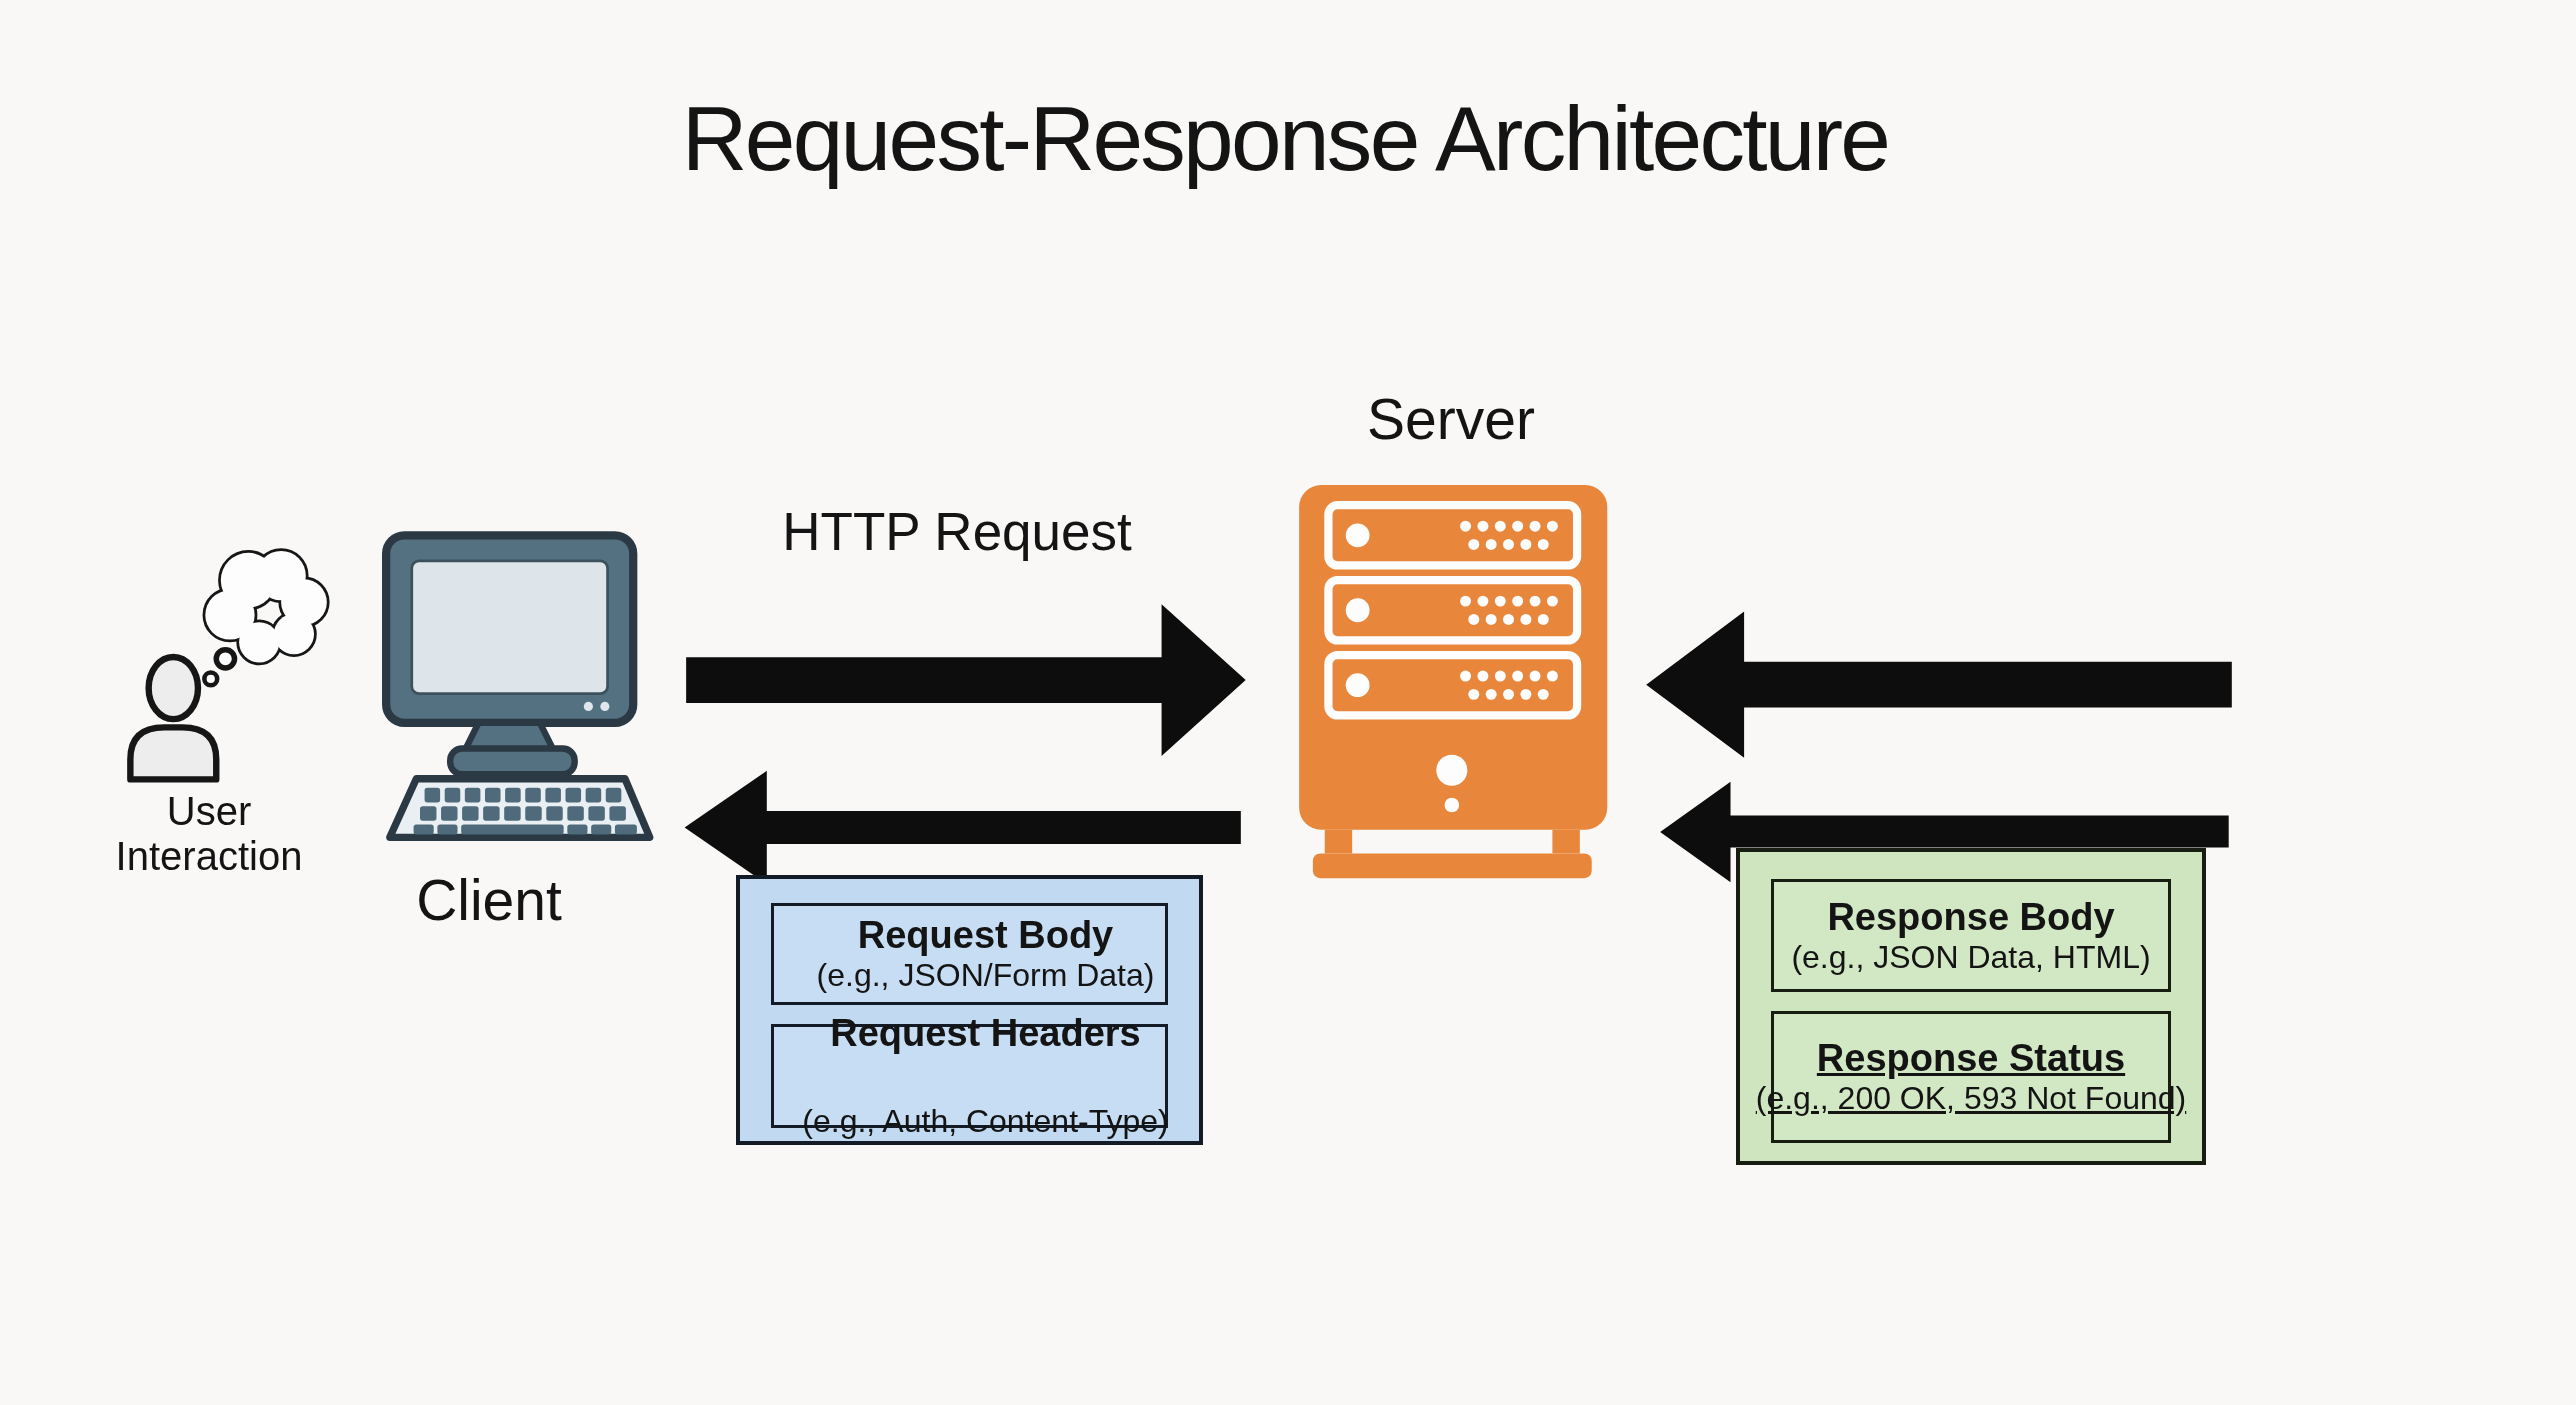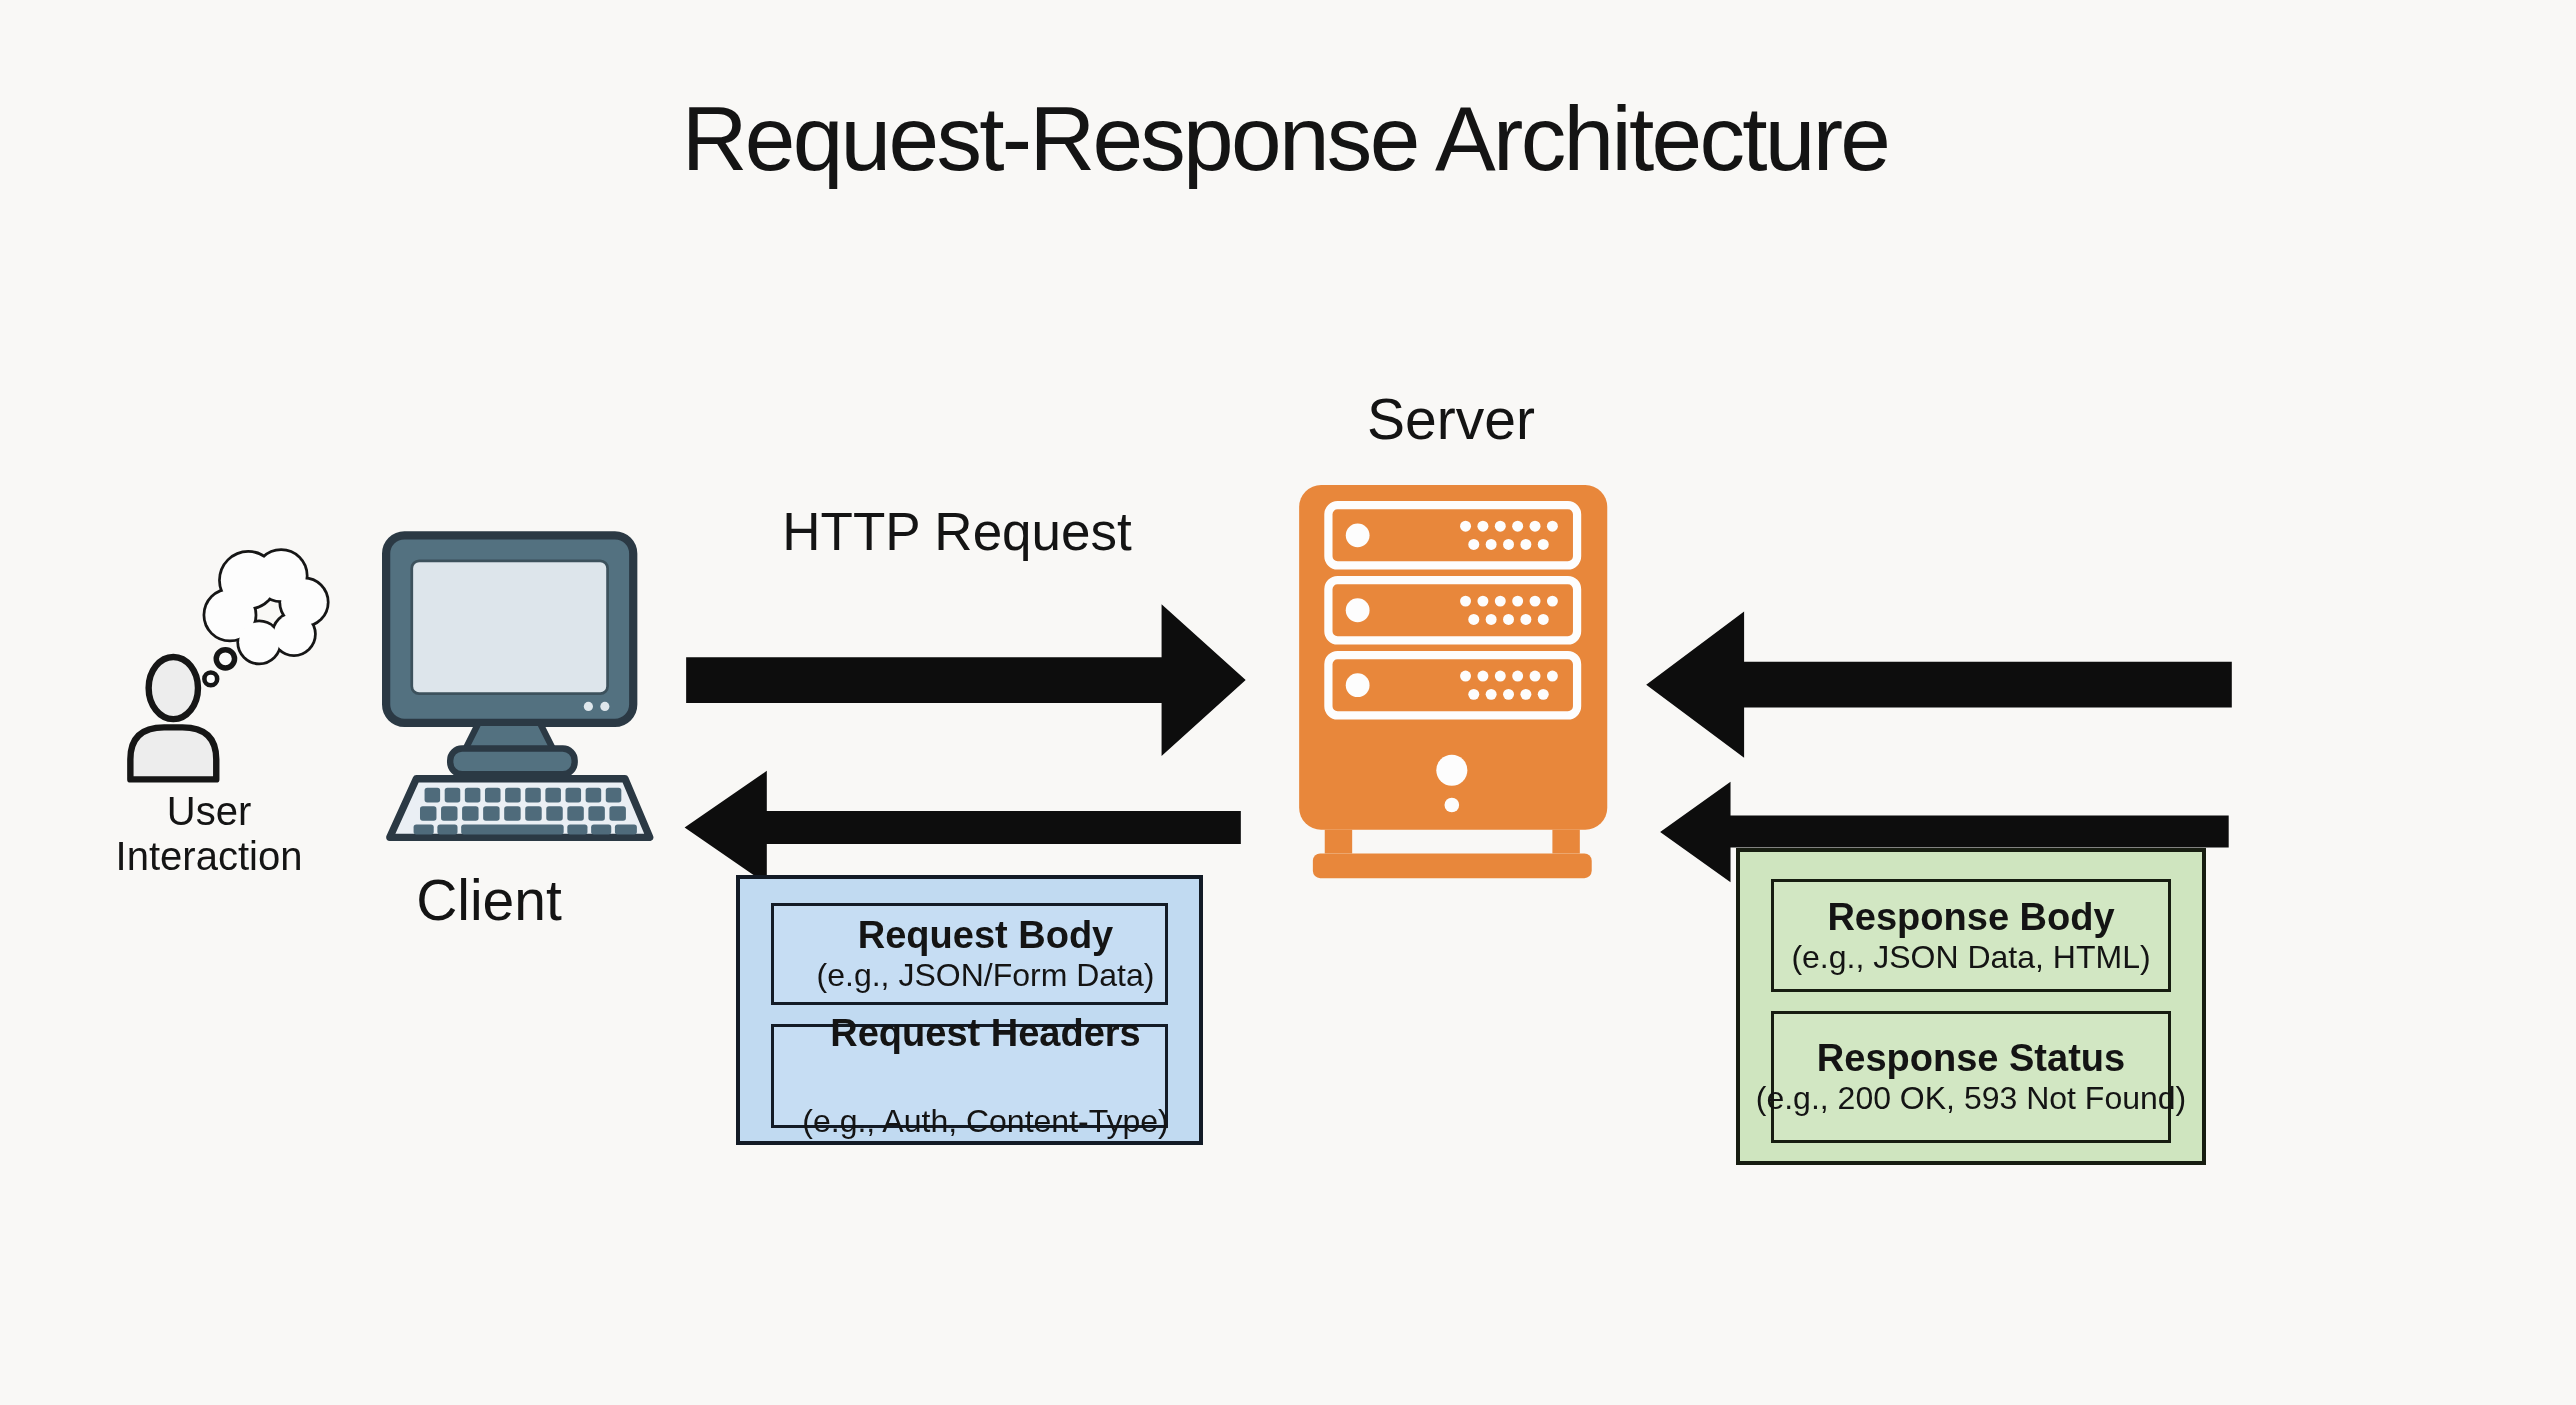--- a/index.html
+++ b/index.html
@@ -215,20 +215,20 @@
       <div class="inner-title">Request Headers</div>
       <div class="inner-sub">(e.g., Auth, Content-Type)</div>
     </div>
   </div>
 
   <div class="info-box response" style="left:1736px;top:842px;width:470px;height:317px;margin-top:6px;">
     <div class="inner-box response" style="top:27.4px;height:113px;">
       <div class="inner-title">Response Body</div>
       <div class="inner-sub">(e.g., JSON Data, HTML)</div>
     </div>
-    <div class="inner-box response" style="top:159px;height:132px;">
+    <div class="inner-box response" style="top:159px;height:132px;text-decoration:underline;">
       <div class="inner-title">Response Status</div>
       <div class="inner-sub">(e.g., 200 OK, 593 Not Found)</div>
     </div>
   </div>
 
 </div>
 
 
 </body></html>

